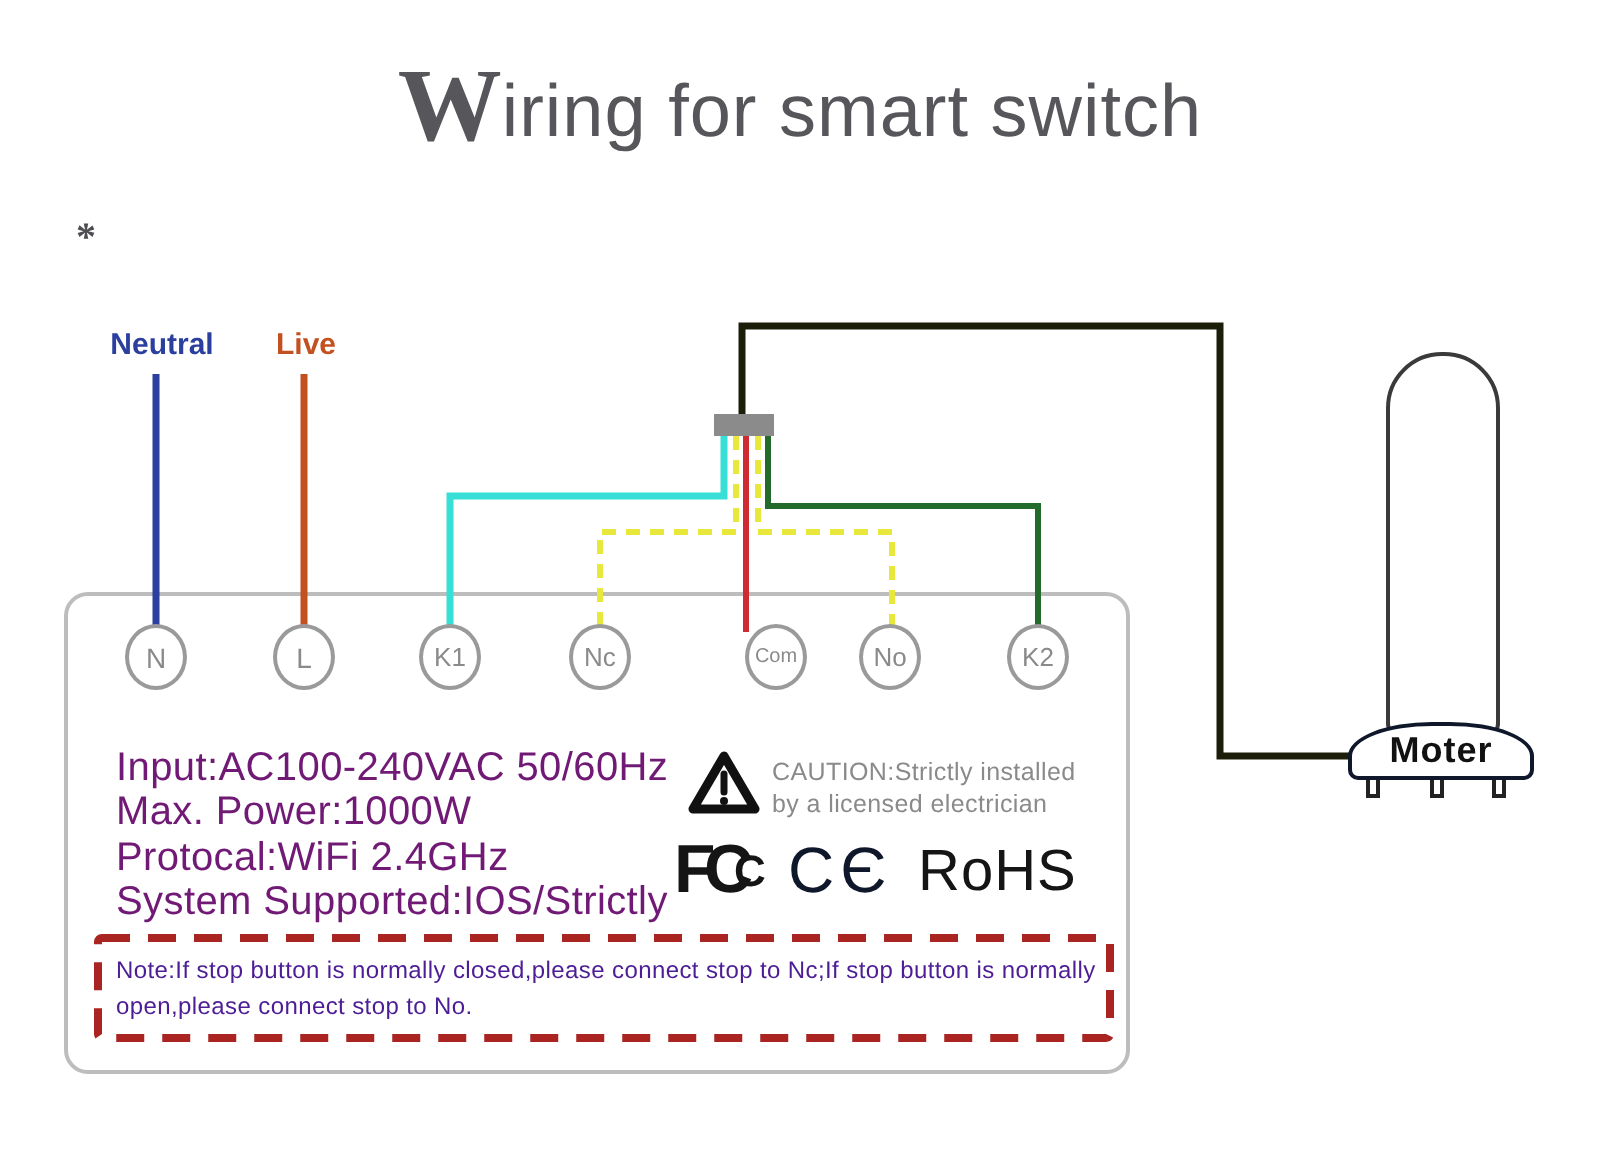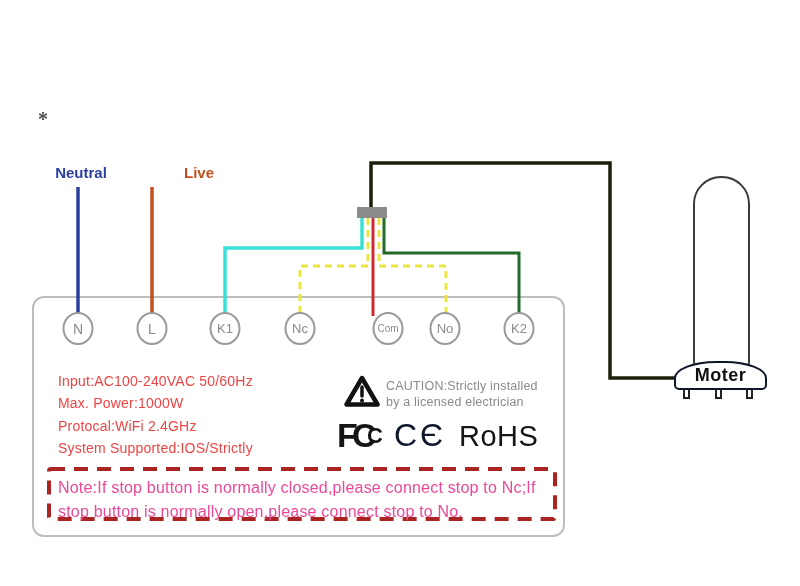--- a/index.html
+++ b/index.html
@@ -54,21 +54,21 @@
   
   .wire-label {
     position: absolute;
     top: 164px;
     font-size: 15px;
     font-weight: 700;
     white-space: nowrap;
     transform: translateX(-50%);
   }
   .wire-label.neutral { left: 81px; }
-  .wire-label.live { left: 153px; margin-left: 46px; }
+  .wire-label.live { left: 153px; }
   
   .switch-box {
     position: absolute;
     left: 32px; top: 296px;
     width: 533px; height: 241px;
     border: 2px solid #bdbdbd;
     border-radius: 12px;
     background: #ffffff;
   }
   
@@ -91,22 +91,22 @@
     display: flex;
     align-items: center;
     justify-content: center;
     transform: translateX(-50%);
   }
   .terminal.small-label { font-size: 10px; }
   
   .spec-line {
     position: absolute;
     left: 58px;
-    font-size: 14px;
-    color: #ef4444;
+    font-size: 20px;
+    color: #701a75;
     letter-spacing: 0.2px;
     white-space: nowrap;
   }
   
   .caution-icon { position: absolute; left: 344px; top: 375px; }
   .caution-text {
     position: absolute;
     left: 386px;
     font-size: 12.5px;
     color: #8a8a8a;
@@ -136,23 +136,23 @@
     font-size: 29px; line-height: 32px;
     font-weight: 400;
     color: #151515;
     letter-spacing: 0.5px;
   }
   
   .note-text {
     position: absolute;
     left: 58px; top: 476px;
     width: 492px;
-    font-size: 16px;
+    font-size: 12px;
     line-height: 1.5;
-    color: #ec4899;
+    color: #4c1d95;
     letter-spacing: 0.2px;
   }
   
   .motor-body {
     position: absolute;
     left: 693px; top: 176px;
     width: 57px; height: 192px;
     border: 2px solid #3a3a3a;
     border-radius: 28px 28px 6px 6px;
     background: #ffffff;
@@ -186,20 +186,23 @@
   .motor-prong.p1 { left: 683px; }
   .motor-prong.p2 { left: 715px; }
   .motor-prong.p3 { left: 746px; }
   .layer-top { position: relative; z-index: 2; }
 </style>
 </head>
 <body>
 
 <div class="stage">
 
+  <div class="title">
+    <span class="lead">W</span><span class="rest">iring for smart switch</span>
+  </div>
 
   <span class="subtitle-star">*</span>
 
   <div class="wire-label neutral" style="color: rgb(43, 63, 158);">Neutral</div>
   <div class="wire-label live" style="color: rgb(194, 81, 31);">Live</div>
 
   <div class="switch-box"></div>
 
   <svg class="wires" viewBox="0 0 800 586" xmlns="http://www.w3.org/2000/svg">
     <path d="M78 187 L78 316" fill="none" stroke-width="3.5" stroke="#2b3f9e"></path>

